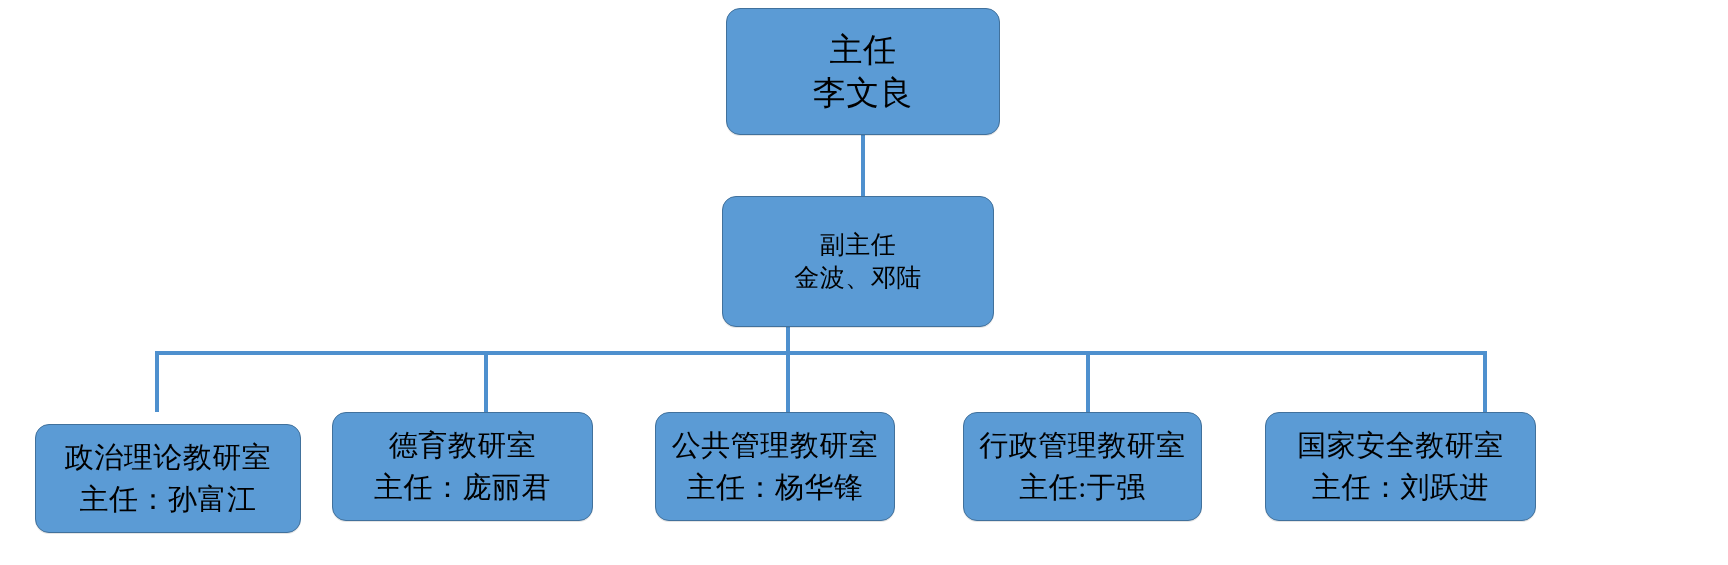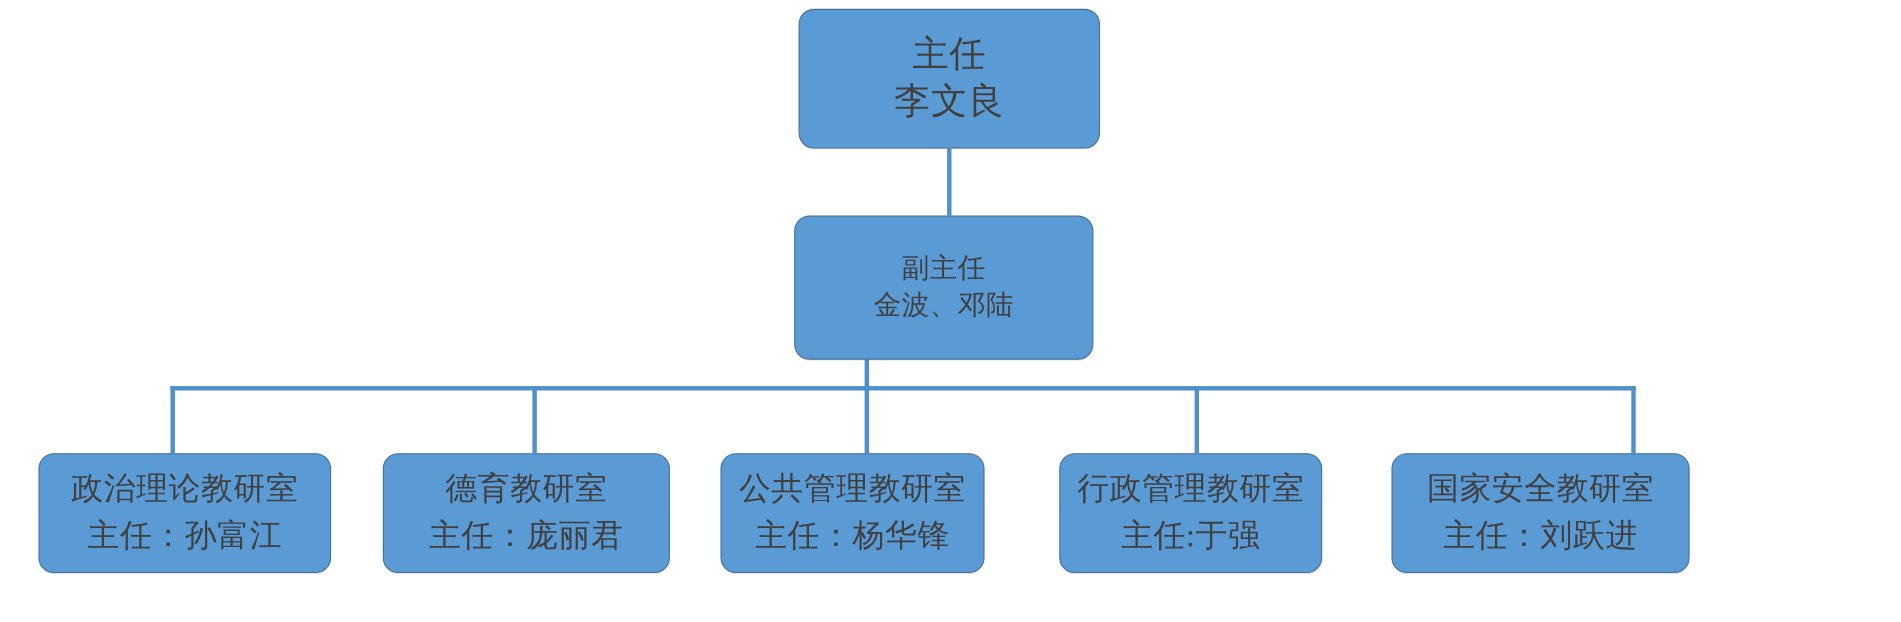--- a/index.html
+++ b/index.html
@@ -22,21 +22,21 @@
   
   .node {
     position: absolute;
     background: #5B9BD5;
     border: 1.5px solid #41719C;
     border-radius: 14px;
     display: flex;
     flex-direction: column;
     align-items: center;
     justify-content: center;
-    color: #404040;
+    color: #000000;
     text-align: center;
     line-height: 1.30;
     z-index: 3;
     box-shadow: 0 1px 0 rgba(0,0,0,0.10);
   }
   .node .line1,
   .node .line2 {
     display: block;
     white-space: nowrap;
     letter-spacing: 0.5px;
@@ -54,22 +54,22 @@
     width: 272px;
     height: 131px;
     font-size: 25px;
   }
   .node-unit {
     top: 412px;
     height: 109px;
     font-size: 29px;
   }
   .node-unit .line1 { margin-bottom: 4px; }
-  .unit-0 { left: 35px;   width: 266px; }
-  .unit-1 { left: 348px;  width: 261px; }
+  .unit-0 { left: 35px;   width: 266px; margin-top: 12px; }
+  .unit-1 { left: 332px;  width: 261px; }
   .unit-2 { left: 655px;  width: 240px; }
   .unit-3 { left: 963px;  width: 239px; }
   .unit-4 { left: 1265px; width: 271px; }
 
   
   .conn {
     position: absolute;
     background: #4E90CE;
     z-index: 1;
   }

